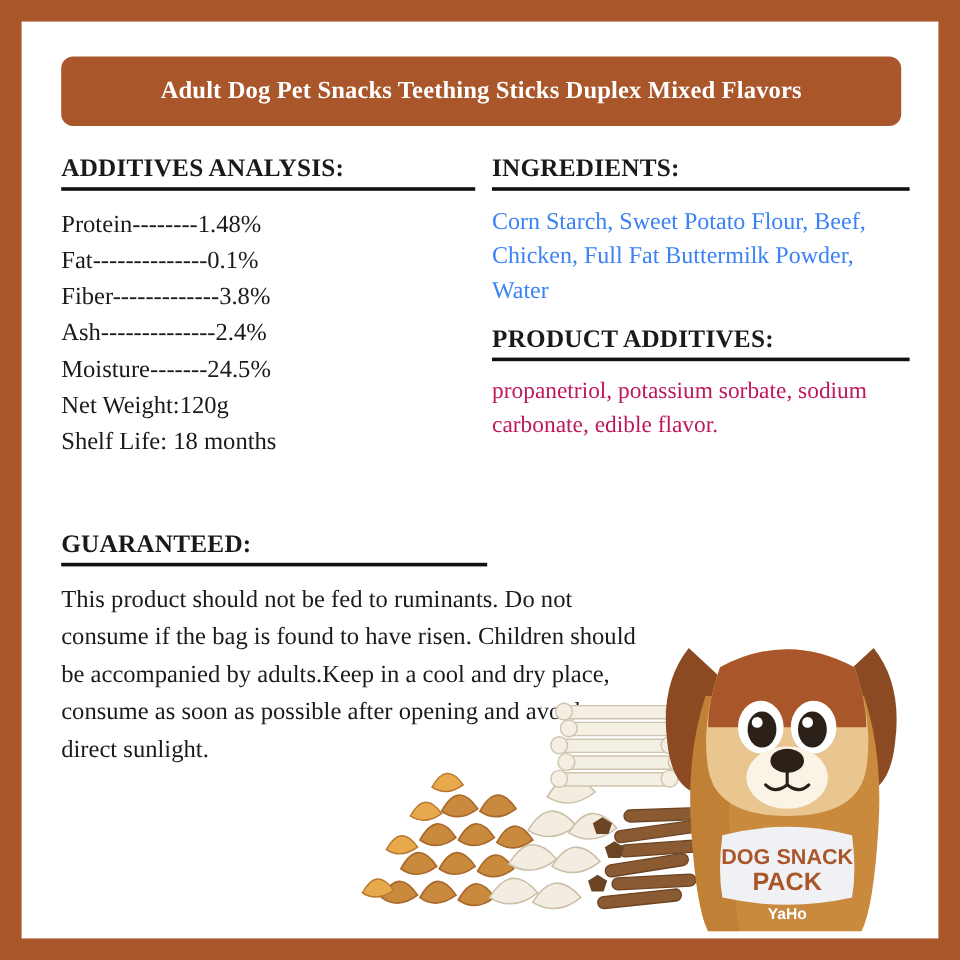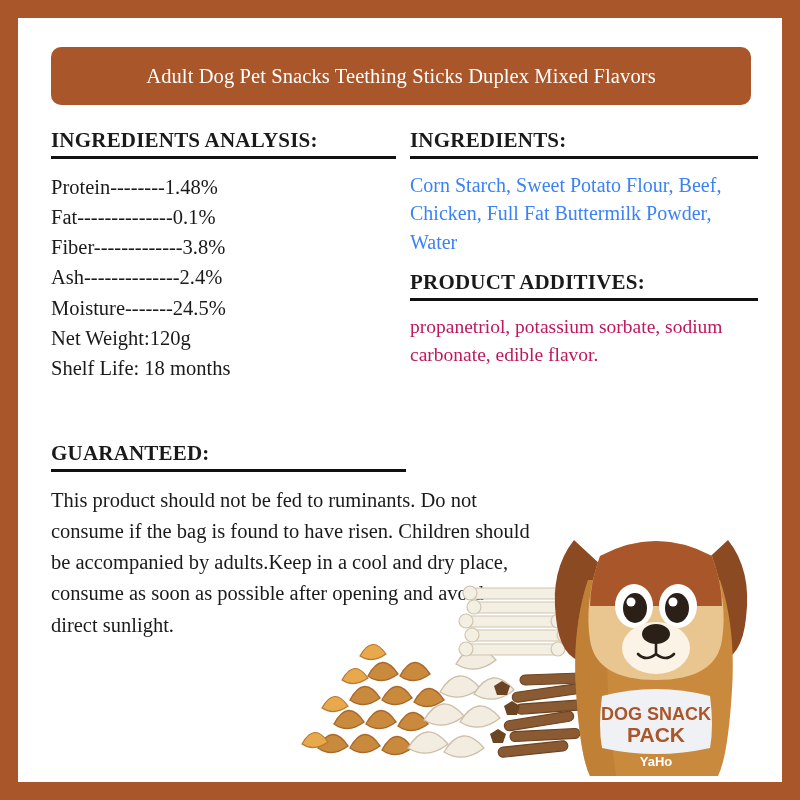--- a/index.html
+++ b/index.html
@@ -40,21 +40,21 @@
     border-radius: 10px;
     display: flex;
     align-items: center;
     justify-content: center;
     box-sizing: border-box;
     padding: 0 14px;
   }
   .title-text {
     color: #ffffff;
     font-size: 20.5px;
-    font-weight: normal;
+    font-weight: bold;
     letter-spacing: 0.1px;
     text-align: center;
     font-family: "Liberation Serif", serif;
   }
 
   
   .sec-head {
     font-size: 21px;
     font-weight: bold;
     color: #1a1a1a;
@@ -137,21 +137,21 @@
 <body>
 
 <div class="page">
   <div class="inner">
 
     <div class="title-banner">
       <div class="title-text">Adult Dog Pet Snacks Teething Sticks Duplex Mixed Flavors</div>
     </div>
 
     <div class="col-left">
-      <div class="sec-head">INGREDIENTS ANALYSIS:</div>
+      <div class="sec-head">ADDITIVES ANALYSIS:</div>
       <div class="rule"></div>
       <div class="ga-list">
         <div>Protein--------1.48%</div>
         <div>Fat--------------0.1%</div>
         <div>Fiber-------------3.8%</div>
         <div>Ash--------------2.4%</div>
         <div>Moisture-------24.5%</div>
         <div>Net Weight:120g</div>
         <div>Shelf Life: 18 months</div>
       </div>

